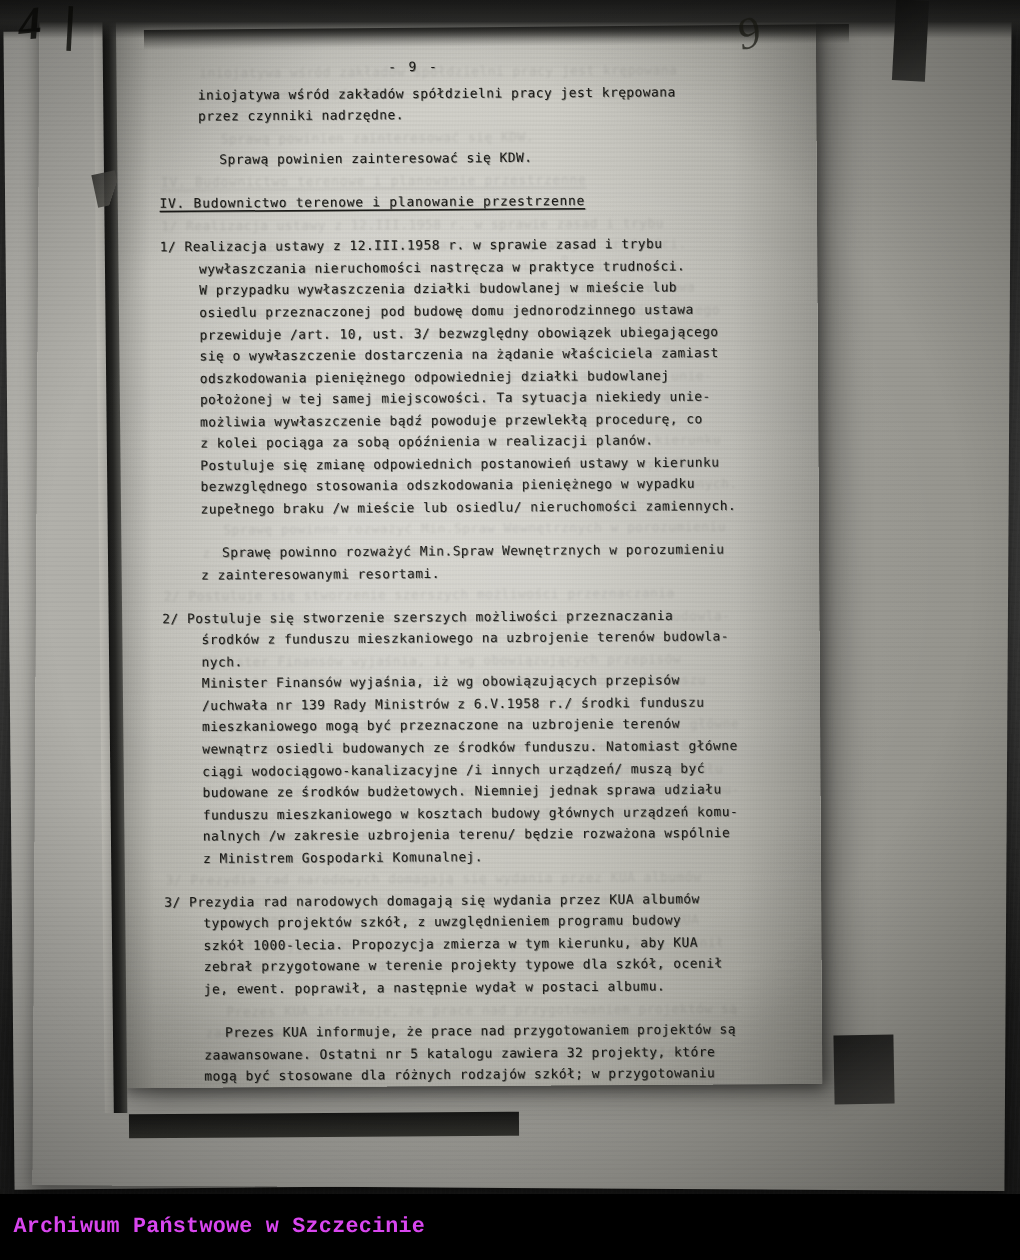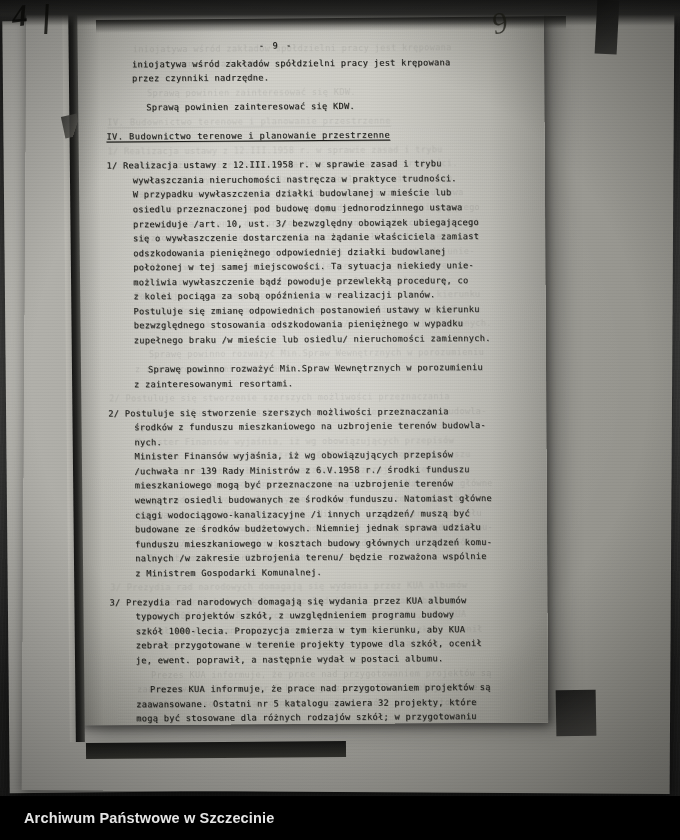--- a/index.html
+++ b/index.html
@@ -261,26 +261,26 @@
   
   .footer {
     position: absolute;
     left: 0; bottom: 0;
     width: 680px; height: 44px;
     background: #000;
     display: flex;
     align-items: center;
   }
   .footer-label {
-    color: #e5e5e5;
-    font-family: Liberation Sans, sans-serif;
+    color: #d946ef;
+    font-family: Liberation Mono, monospace;
     font-size: 14.5px;
     font-weight: 700;
     letter-spacing: .15px;
-    padding-left: 24px;
+    padding-left: 9px;
   }
 </style>
 </head>
 <body>
 
 <div id="scan">
 
   <div class="backing"></div>
   <div class="backing-noise"></div>
 

